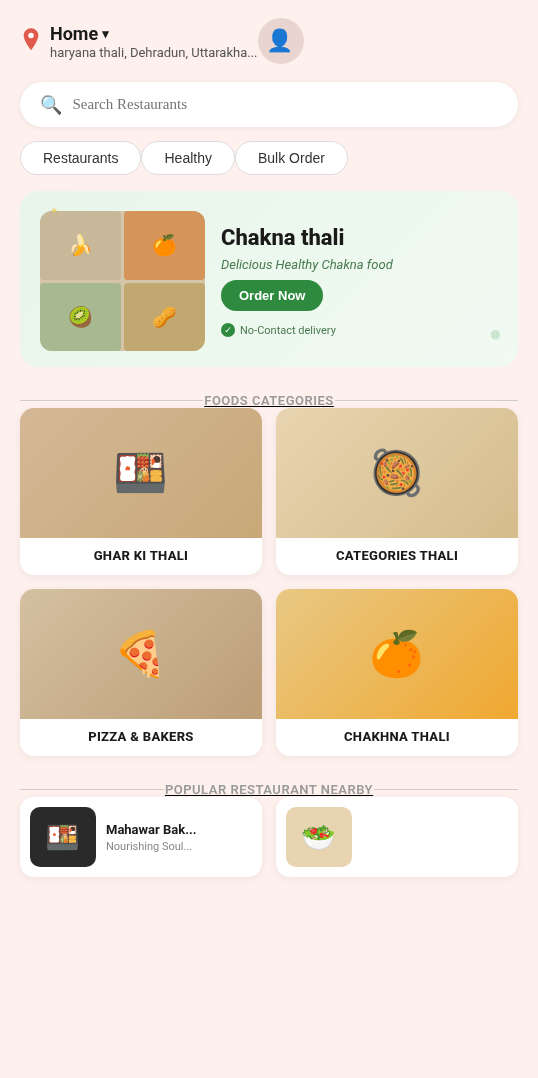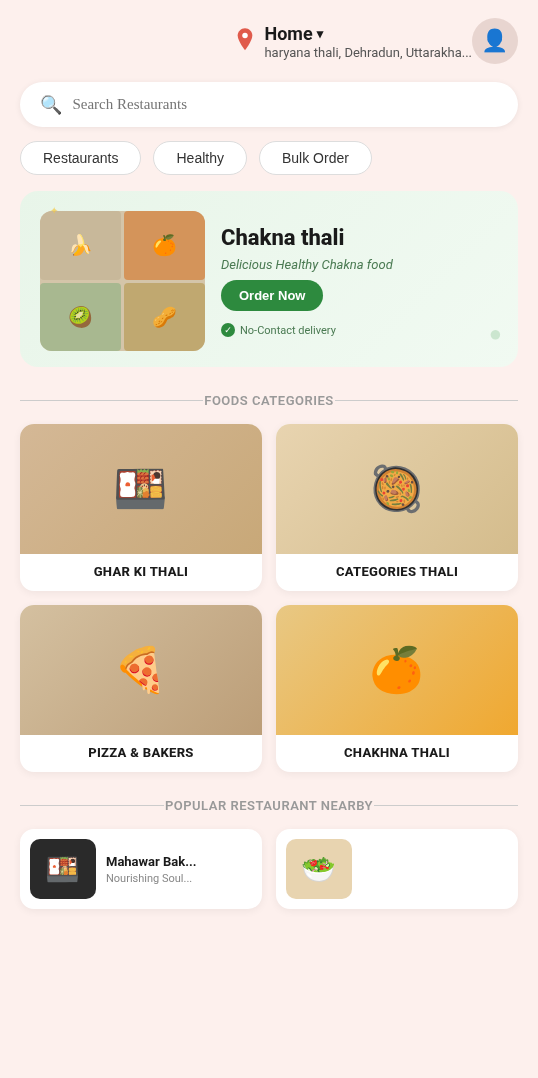--- a/index.html
+++ b/index.html
@@ -9,21 +9,21 @@
       min-height: 1078px;
       background: #fdf0ed;
       font-family: -apple-system, BlinkMacSystemFont, 'Segoe UI', Roboto, sans-serif;
       overflow-x: hidden;
     }
 
     
     .header {
       display: flex;
       align-items: center;
-      justify-content: flex-end;
+      justify-content: flex-start;
       padding: 18px 20px 12px 20px;
       background: #fdf0ed;
     }
     .header-left {
       display: flex;
       align-items: center;
       gap: 8px;
     }
     .location-pin {
       width: 22px;
@@ -87,21 +87,21 @@
       color: #999;
       background: transparent;
       width: 100%;
       font-family: Liberation Serif, serif;
     }
 
     
     .tabs {
       display: flex;
       padding: 0 20px 16px 20px;
-      gap: 12px;
+      gap: 0;
     }
     .tab-btn {
       border: 1.5px solid #ddd;
       background: #fff;
       border-radius: 22px;
       padding: 8px 22px;
       font-size: 14px;
       font-weight: 500;
       color: #333;
       cursor: pointer;
@@ -208,22 +208,23 @@
       right: 16px;
       color: #a8d4ae;
       font-size: 22px;
       opacity: 0.5;
     }
 
     
     .section-header {
       display: flex;
       align-items: center;
-      padding: 6px 20px 16px 20px;
+      padding: 6px 20px 0 20px;
       gap: 1px;
+      text-decoration: underline;
     }
     .section-line {
       flex: 1;
       height: 1px;
       background: #ccc;
     }
     .section-title {
       font-size: 13px;
       font-weight: 600;
       color: #999;

